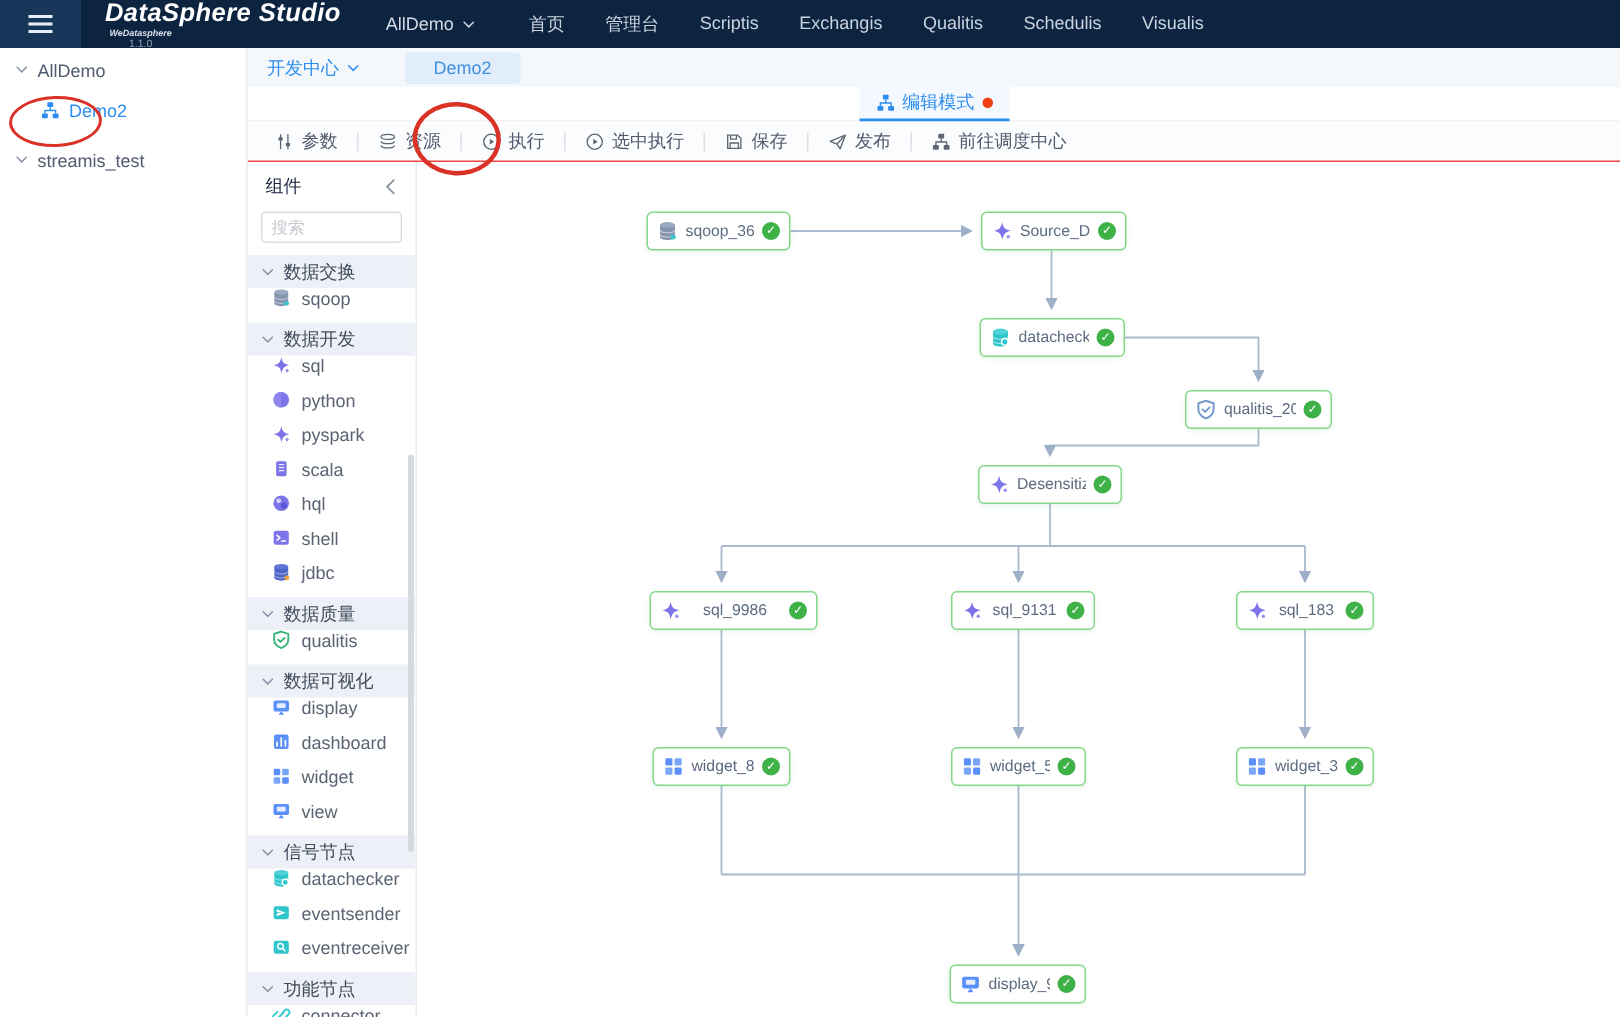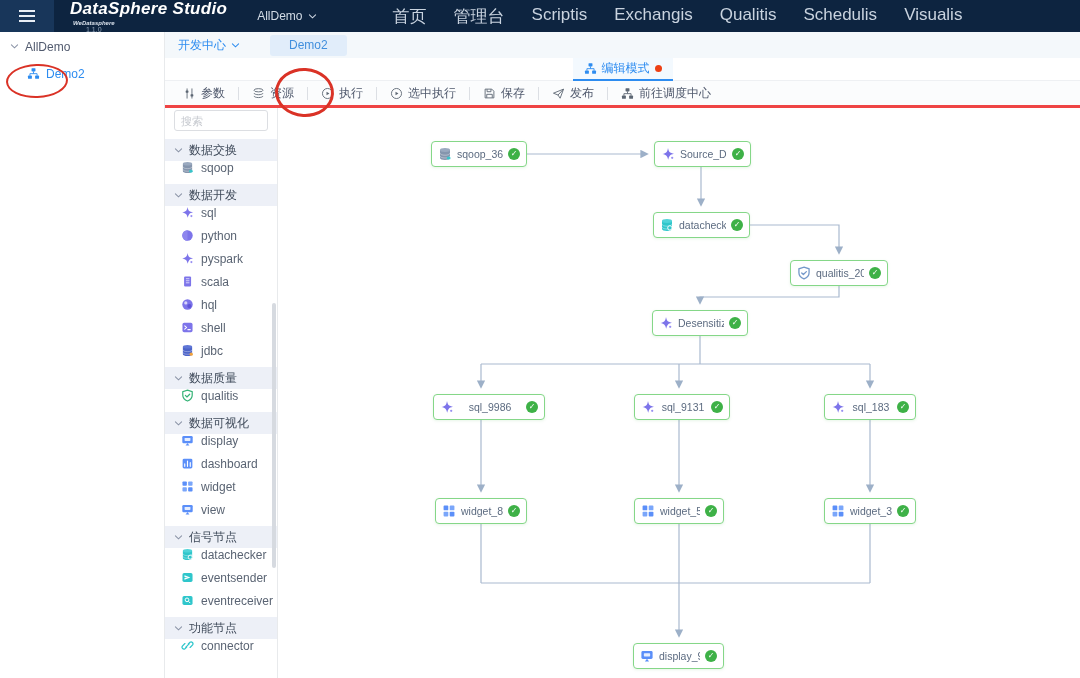--- a/index.html
+++ b/index.html
@@ -11,21 +11,21 @@
     display:flex; align-items:center; color:#c9d3df; z-index:10; }
   .burger { width:54px; height:32px; background:#18365a; display:flex; flex-direction:column;
     align-items:center; justify-content:center; gap:3px; cursor:pointer; flex:0 0 54px; }
   .burger i { display:block; width:16px; height:2px; background:#e8eef5; }
   .logo { display:flex; align-items:flex-start; margin-left:16px;flex-direction:column; }
   .logo-main { font-size:17px; font-weight:bold; font-style:italic; color:#fff; letter-spacing:.3px; white-space:nowrap; }
   .logo-side { display:flex; flex-direction:column; align-items:center; margin-left:3px; margin-top:1px; }
   .logo-sup { font-size:6px; font-weight:bold; font-style:italic; color:#d8e0ea; }
   .logo-ver { font-size:7px; color:#8fa1b5; }
   .nav-ws { display:flex; align-items:center; gap:5px; margin-left:30px; font-size:12px; color:#d3dce6; cursor:pointer; white-space:nowrap; }
-  .nav-menu { display:flex; margin-left:76px; gap:27px; font-size:17px; }
+  .nav-menu { display:flex; margin-left:36px; gap:27px; font-size:12px; }
   .nav-item { color:#c9d3df; cursor:pointer; white-space:nowrap; }
 
   .icon13 svg { width:13px; height:13px; display:block; }
   .icon14 svg { width:14px; height:14px; display:block; }
   .icon8 svg  { width:9px; height:9px; display:block; }
 
   
   .projpanel { position:absolute; top:32px; left:0; width:165px; bottom:0; background:#fff;
     border-right:1px solid #e8eaec; z-index:5; }
   .proj-head { display:flex; align-items:center; justify-content:space-between; padding:8px 10px 5px 12px;
@@ -45,21 +45,21 @@
   .wf-tab { margin-left:30px; background:#e1edfa; color:#418fdd; font-size:12px; height:21px;
     line-height:21px; padding:0 19px; border-radius:3px; cursor:pointer; }
 
   .editrow { position:absolute; top:58px; left:165px; right:0; height:23px; background:#fff;
     border-bottom:1px solid #eef0f3; display:flex;justify-content:center; }
   .edit-tab { display:inline-flex; align-items:center; gap:5px; height:23px; padding:0 11px;
     background:#f3f9fe; border-bottom:2px solid #2d8cf0; color:#2d8cf0; font-size:12px; cursor:pointer; white-space:nowrap; }
   .reddot { width:7px; height:7px; border-radius:50%; background:#ed4014; }
 
   .toolbar { position:absolute; top:81px; left:165px; right:0; height:27px; background:#fbfcfd;
-    border-bottom:3px solid #ef4444; display:flex; align-items:center; font-size:12px; color:#515a6e; padding-left:8px; }
+    border-bottom:1px solid #ef4444; display:flex; align-items:center; font-size:12px; color:#515a6e; padding-left:8px; }
   .tbtn { display:flex; align-items:center; gap:5px; padding:0 10px; cursor:pointer; white-space:nowrap; }
   .tdiv { width:1px; height:13px; background:#dcdfe4; margin:0 3px; }
 
   
   .cmppanel { position:absolute; top:108px; left:165px; width:113px; bottom:0; background:#fff;
     border-right:1px solid #e8eaec; overflow:hidden; }
   .cmp-head { display:flex; align-items:center; justify-content:space-between; padding:8px 10px 6px 12px;
     font-size:12px; color:#17233d; }
   .cmp-search { margin:2px 9px 8px 9px; }
   .cmp-search input { width:100%; height:21px; border:1px solid #dcdee2; border-radius:3px;
@@ -139,20 +139,28 @@
             <rect x="5.6" y="1.4" width="4.8" height="4" rx=".8" fill="#2d8cf0"></rect>
             <rect x="1.2" y="10.6" width="4.8" height="4" rx=".8" fill="#2d8cf0"></rect>
             <rect x="10" y="10.6" width="4.8" height="4" rx=".8" fill="#2d8cf0"></rect>
             <path d="M8 5.4v2.8M3.6 10.6V8.2h8.8v2.4" stroke="#2d8cf0" stroke-width="1.1" fill="none"></path>
           </svg>
         </span>
       <span>Demo2</span>
     </div>
     <div class="gap-row"></div>
     <div class="gap-row"></div>
+    <div class="trow lv0">
+      <span class="icon8">
+          <svg viewBox="0 0 16 16">
+            <path d="M2.5 5l5.5 5.5L13.5 5" stroke="#8a93a6" stroke-width="1.8" fill="none" stroke-linecap="round"></path>
+          </svg>
+        </span>
+      <span>streamis_test</span>
+    </div>
   </div>
 </div>
 
 <div class="tabrow">
   <div class="devcenter">
     <span>开发中心</span>
     <span class="icon8">
         <svg viewBox="0 0 16 16">
           <path d="M2.5 5l5.5 5.5L13.5 5" stroke="#2d8cf0" stroke-width="1.8" fill="none" stroke-linecap="round"></path>
         </svg>
@@ -245,20 +253,28 @@
           <rect x="1.2" y="10.6" width="4.8" height="4" rx=".8" fill="#5c6673"></rect>
           <rect x="10" y="10.6" width="4.8" height="4" rx=".8" fill="#5c6673"></rect>
           <path d="M8 5.4v2.8M3.6 10.6V8.2h8.8v2.4" stroke="#5c6673" stroke-width="1.1" fill="none"></path>
         </svg>
       </span>
     <span>前往调度中心</span>
   </div>
 </div>
 
 <div class="cmppanel">
+  <div class="cmp-head">
+    <span>组件</span>
+    <span class="icon13">
+        <svg viewBox="0 0 16 16">
+          <path d="M10.5 2.5L5 8l5.5 5.5" stroke="#8a93a6" stroke-width="1.5" fill="none" stroke-linecap="round"></path>
+        </svg>
+      </span>
+  </div>
   <div class="cmp-search">
     <input placeholder="搜索" style="">
   </div>
 
   <div class="sec-h">
     <span class="icon8">
         <svg viewBox="0 0 16 16">
           <path d="M2.5 5l5.5 5.5L13.5 5" stroke="#8a93a6" stroke-width="1.8" fill="none" stroke-linecap="round"></path>
         </svg>
       </span>

